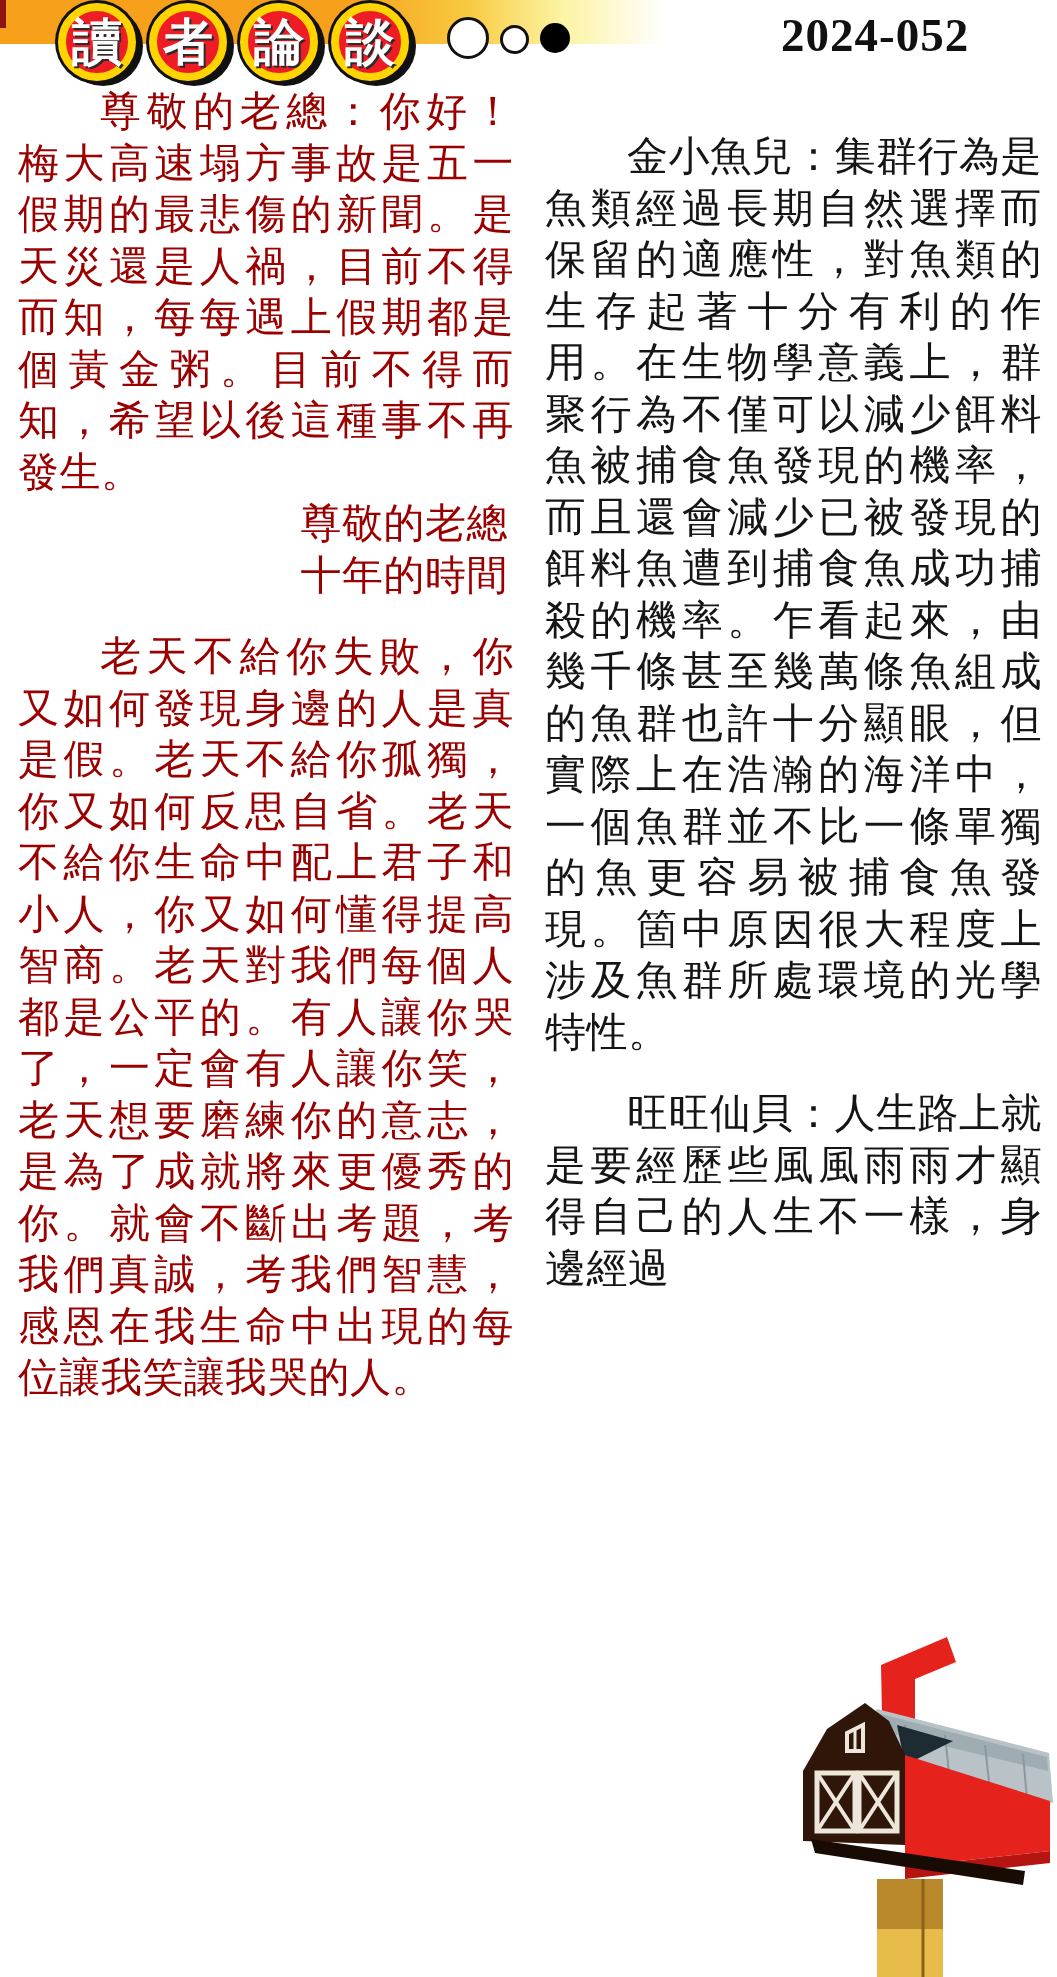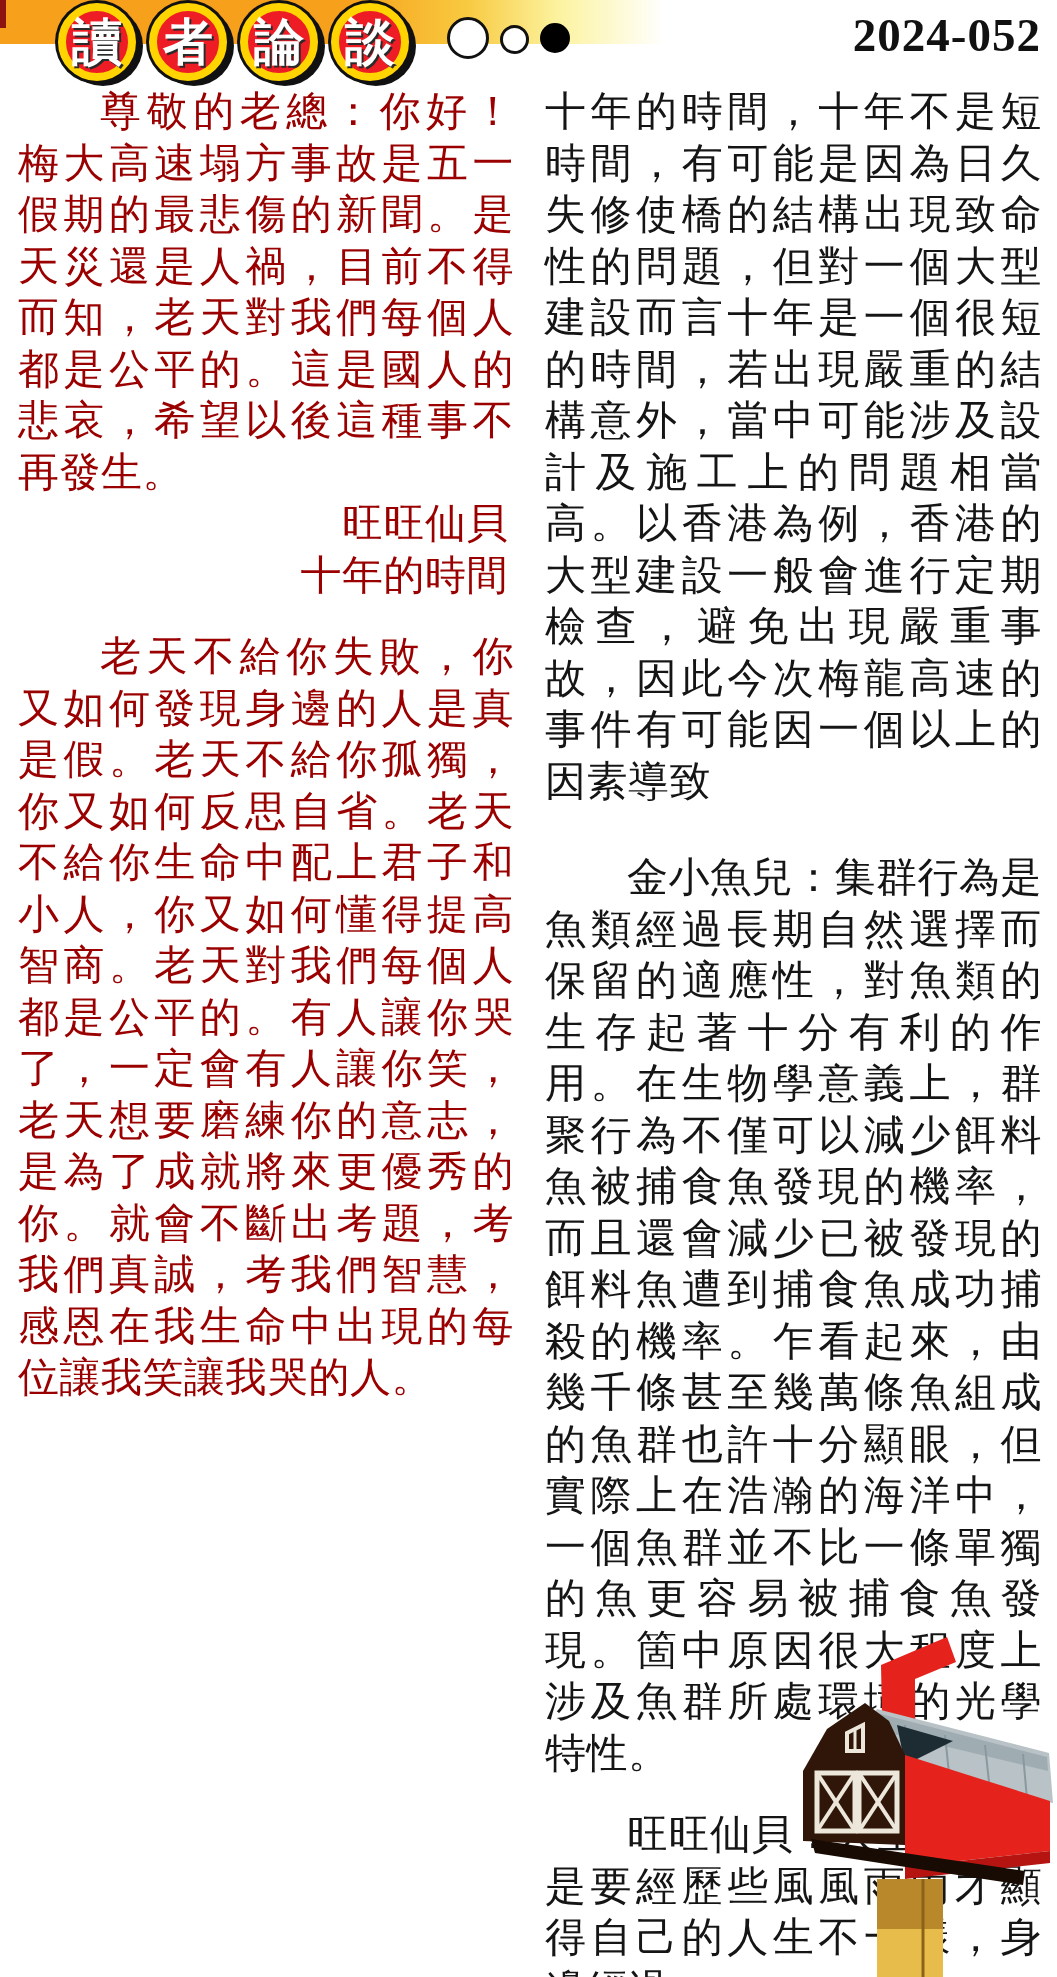--- a/index.html
+++ b/index.html
@@ -23,21 +23,21 @@
   }
   .logo-char{
     color:#ffffff;font-size:50px;font-weight:bold;line-height:1;
     text-shadow:2px 2px 0 #2a2a2a;
   }
   .dot{position:absolute;border-radius:50%;}
   .dot-large{left:447px;top:17px;width:36px;height:36px;background:#fff;border:3px solid #111;}
   .dot-small{left:500px;top:25px;width:23px;height:23px;background:#fff;border:3px solid #111;}
   .dot-filled{left:540px;top:23px;width:30px;height:30px;background:#000;}
   .issue{
-    position:absolute;right:16px;top:8px;width:260px;text-align:right;
+    position:absolute;right:16px;top:8px;width:260px;text-align:left;
     font-family:"Liberation Serif", serif;font-weight:bold;font-size:47px;color:#111;
     letter-spacing:1px;
   }
   
   .col{
     position:absolute;top:86px;
     font-size:41px;line-height:51.5px;letter-spacing:0.5px;
     text-align:justify;
   }
   .col p{margin:0;}
@@ -74,29 +74,28 @@
     </div>
   </div>
 
   <div class="dot dot-large"></div>
   <div class="dot dot-small"></div>
   <div class="dot dot-filled"></div>
 
   <div class="issue">2024-052</div>
 
   <div class="col col-left">
-    <p class="indent">尊敬的老總：你好！梅大高速塌方事故是五一假期的最悲傷的新聞。是天災還是人禍，目前不得而知，老天對我們每個人都是公平的。這是國人的悲哀，希望以後這種事不再發生。</p>
-    <p class="sig">旺旺仙貝</p>
+    <p class="indent">尊敬的老總：你好！梅大高速塌方事故是五一假期的最悲傷的新聞。是天災還是人禍，目前不得而知，每每遇上假期都是個黃金粥。目前不得而知，希望以後這種事不再發生。</p>
+    <p class="sig">尊敬的老總</p>
     <p class="sig">十年的時間</p>
     <p class="indent gap-30">老天不給你失敗，你又如何發現身邊的人是真是假。老天不給你孤獨，你又如何反思自省。老天不給你生命中配上君子和小人，你又如何懂得提高智商。老天對我們每個人都是公平的。有人讓你哭了，一定會有人讓你笑，老天想要磨練你的意志，是為了成就將來更優秀的你。就會不斷出考題，考我們真誠，考我們智慧，感恩在我生命中出現的每位讓我笑讓我哭的人。</p>
 
   </div>
 
   <div class="col col-right">
-    <p>十年的時間，十年不是短時間，有可能是因為日久失修使橋的結構出現致命性的問題，但對一個大型建設而言十年是一個很短的時間，若出現嚴重的結構意外，當中可能涉及設計及施工上的問題相當高。以香港為例，香港的大型建設一般會進行定期檢查，避免出現嚴重事故，因此今次梅龍高速的事件有可能因一個以上的因素導致</p>
     <p class="indent gap-45">金小魚兒：集群行為是魚類經過長期自然選擇而保留的適應性，對魚類的生存起著十分有利的作用。在生物學意義上，群聚行為不僅可以減少餌料魚被捕食魚發現的機率，而且還會減少已被發現的餌料魚遭到捕食魚成功捕殺的機率。乍看起來，由幾千條甚至幾萬條魚組成的魚群也許十分顯眼，但實際上在浩瀚的海洋中，一個魚群並不比一條單獨的魚更容易被捕食魚發現。箇中原因很大程度上涉及魚群所處環境的光學特性。</p>
     <p class="indent gap-30">旺旺仙貝：人生路上就是要經歷些風風雨雨才顯得自己的人生不一樣，身邊經過</p>
 
   </div>
 
   <div class="mailbox">
     <svg width="272" height="344" viewBox="0 0 272 344" xmlns="http://www.w3.org/2000/svg">
 
       <polygon points="96,32 162,4 171,29 130,46 130,178 99,184" fill="#e5231c"></polygon>
 

